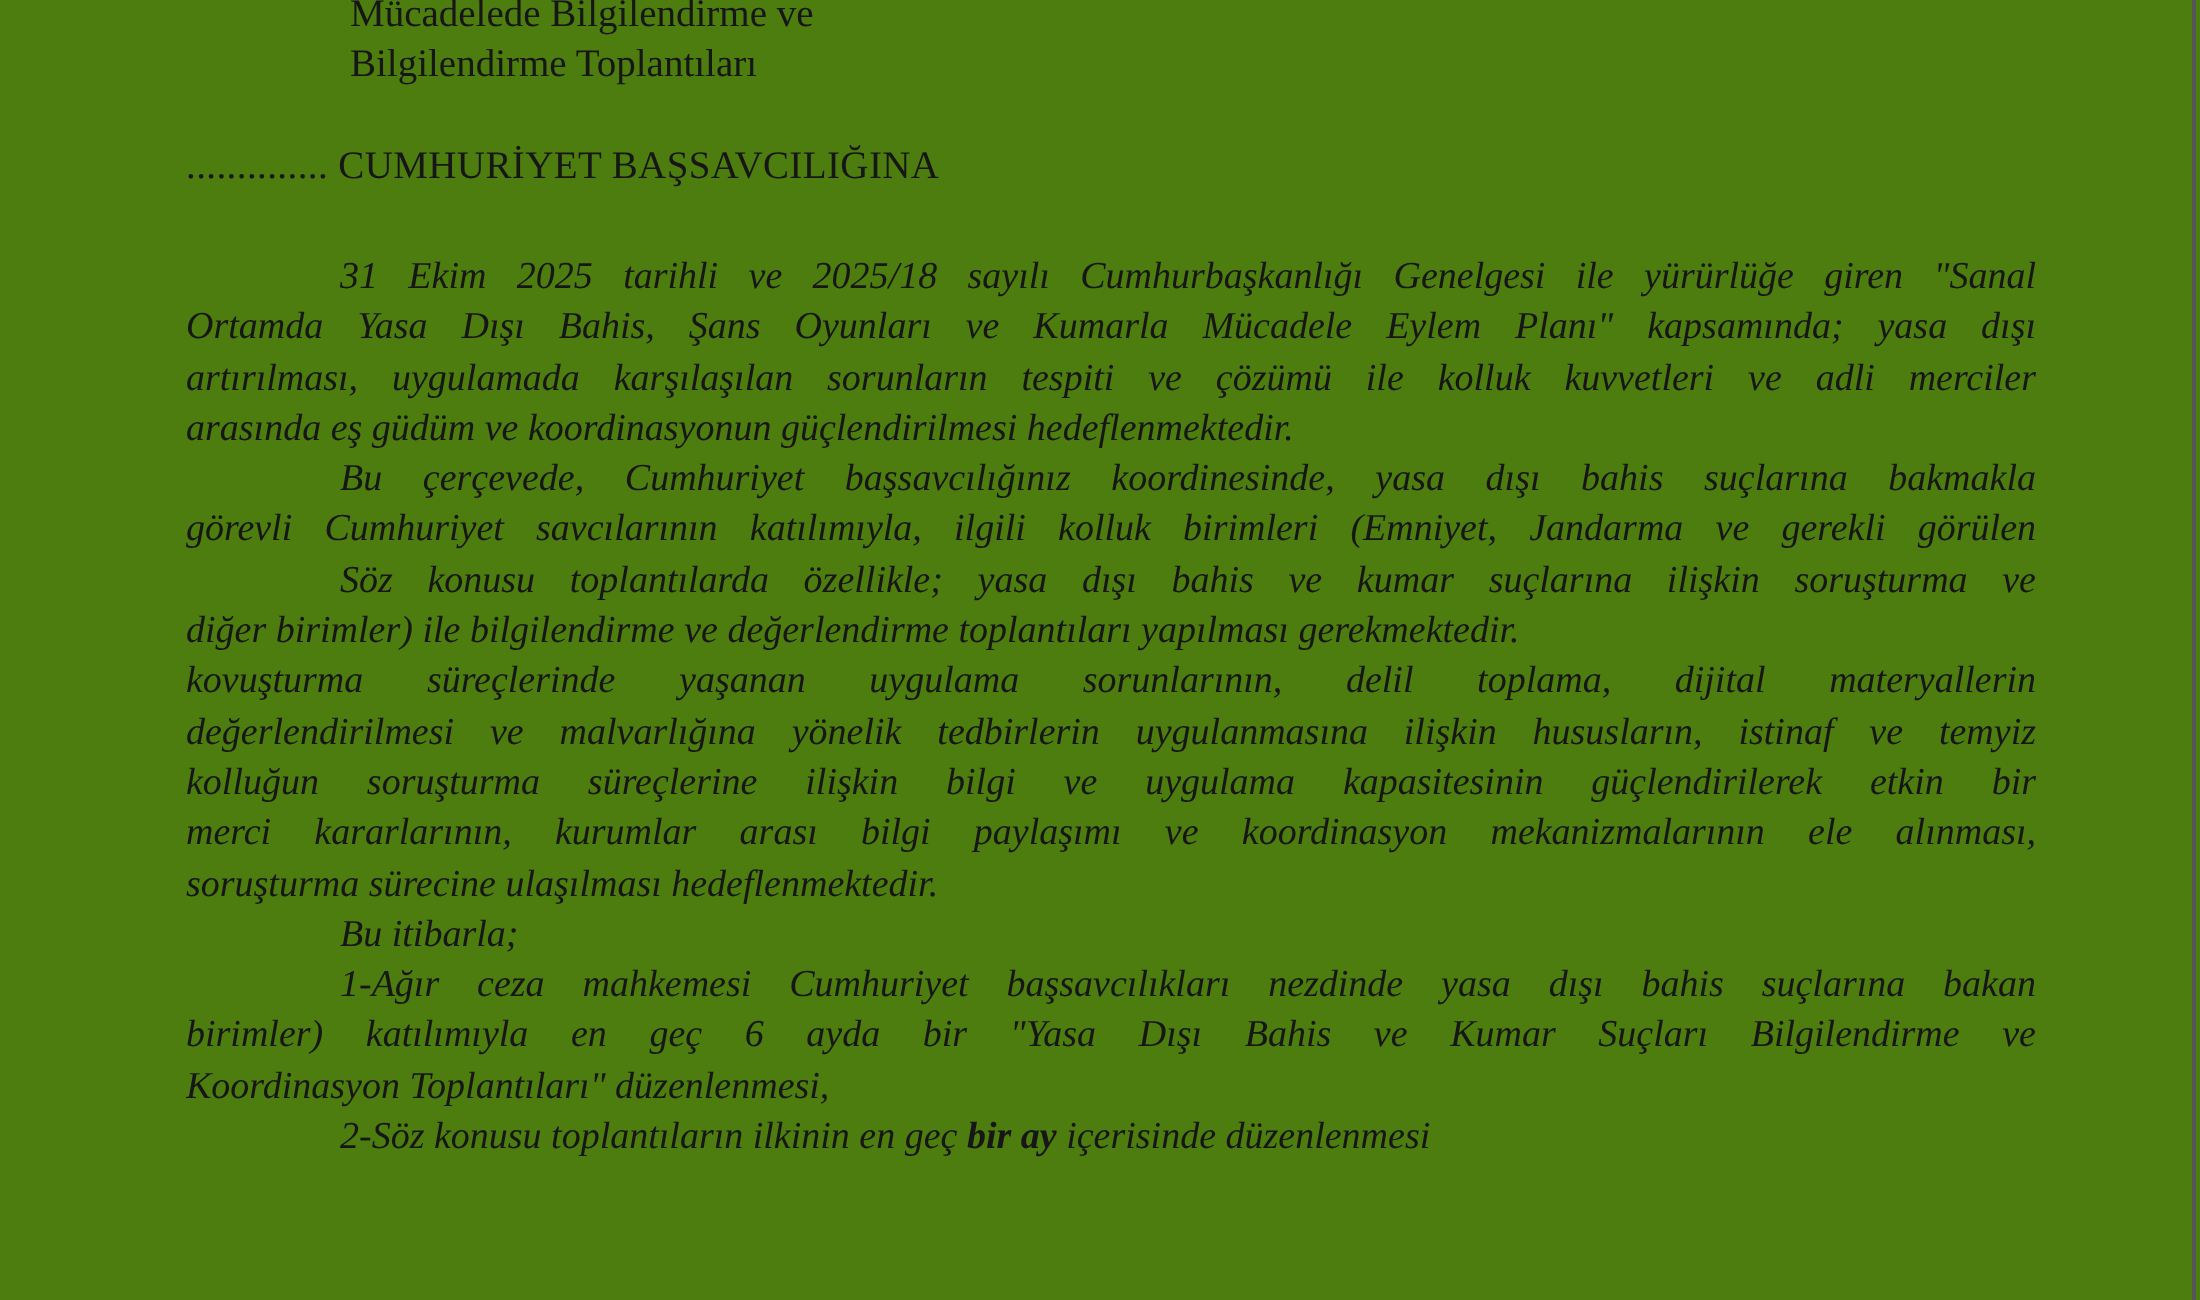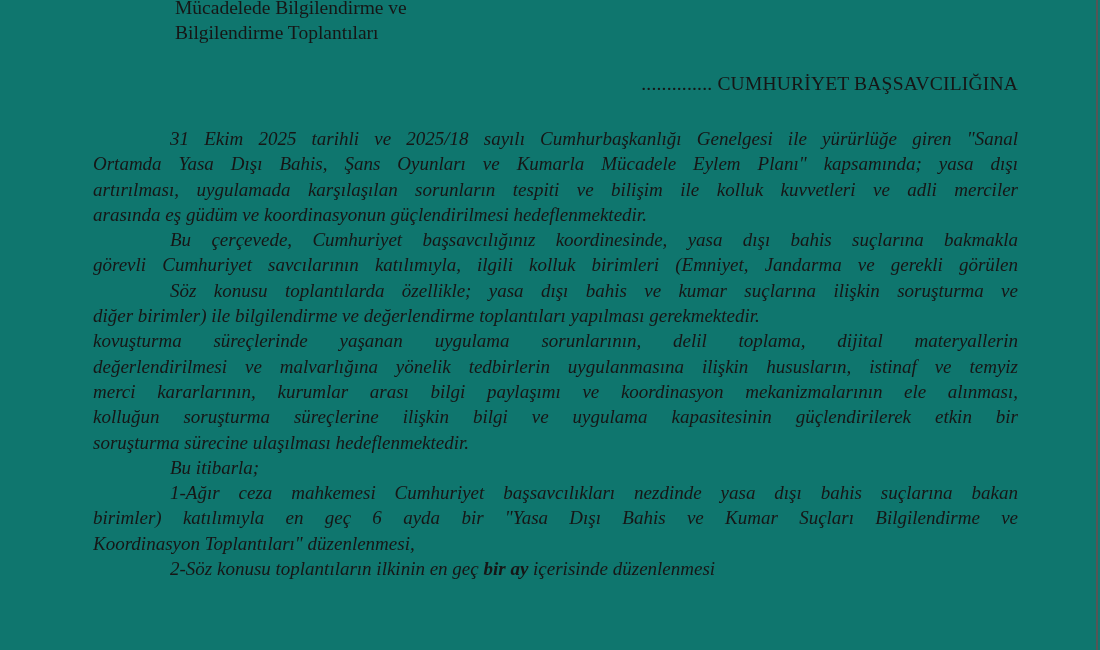--- a/index.html
+++ b/index.html
@@ -4,21 +4,21 @@
 <style>
   html, body {
     margin: 0;
     padding: 0;
     background: #ffffff;
   }
   .page {
     position: relative;
     width: 1100px;
     height: 650px;
-    background: #0f766e;
+    background: #4d7c0f;
     overflow: hidden;
     font-family: "Liberation Serif", "DejaVu Serif", serif;
     color: #161616;
   }
   
   .page-edge {
     position: absolute;
     left: 1096px;
     top: 0;
     width: 2px;
@@ -33,21 +33,21 @@
     font-size: 19.5px;
     line-height: 25.3px;
     white-space: nowrap;
   }
   
   .salutation {
     position: absolute;
     left: 93px;
     top: 71px;
     width: 925px;
-    text-align: right;
+    text-align: left;
     font-size: 19.5px;
     line-height: 26px;
     letter-spacing: 0.2px;
   }
   
   .body-text {
     position: absolute;
     left: 93px;
     top: 126px;
     width: 925px;
@@ -76,30 +76,30 @@
   <div class="top-note">
     <div>Mücadelede Bilgilendirme ve</div>
     <div>Bilgilendirme Toplantıları</div>
   </div>
 
   <div class="salutation">.............. CUMHURİYET BAŞSAVCILIĞINA</div>
 
   <div class="body-text">
     <div class="line first">31 Ekim 2025 tarihli ve 2025/18 sayılı Cumhurbaşkanlığı Genelgesi ile yürürlüğe giren "Sanal</div>
     <div class="line">Ortamda Yasa Dışı Bahis, Şans Oyunları ve Kumarla Mücadele Eylem Planı" kapsamında; yasa dışı</div>
-    <div class="line">artırılması, uygulamada karşılaşılan sorunların tespiti ve bilişim ile kolluk kuvvetleri ve adli merciler</div>
+    <div class="line">artırılması, uygulamada karşılaşılan sorunların tespiti ve çözümü ile kolluk kuvvetleri ve adli merciler</div>
     <div class="line last">arasında eş güdüm ve koordinasyonun güçlendirilmesi hedeflenmektedir.</div>
     <div class="line first">Bu çerçevede, Cumhuriyet başsavcılığınız koordinesinde, yasa dışı bahis suçlarına bakmakla</div>
     <div class="line">görevli Cumhuriyet savcılarının katılımıyla, ilgili kolluk birimleri (Emniyet, Jandarma ve gerekli görülen</div>
     <div class="line first">Söz konusu toplantılarda özellikle; yasa dışı bahis ve kumar suçlarına ilişkin soruşturma ve</div>
     <div class="line last">diğer birimler) ile bilgilendirme ve değerlendirme toplantıları yapılması gerekmektedir.</div>
     <div class="line">kovuşturma süreçlerinde yaşanan uygulama sorunlarının, delil toplama, dijital materyallerin</div>
     <div class="line">değerlendirilmesi ve malvarlığına yönelik tedbirlerin uygulanmasına ilişkin hususların, istinaf ve temyiz</div>
+    <div class="line">kolluğun soruşturma süreçlerine ilişkin bilgi ve uygulama kapasitesinin güçlendirilerek etkin bir</div>
     <div class="line">merci kararlarının, kurumlar arası bilgi paylaşımı ve koordinasyon mekanizmalarının ele alınması,</div>
-    <div class="line">kolluğun soruşturma süreçlerine ilişkin bilgi ve uygulama kapasitesinin güçlendirilerek etkin bir</div>
     <div class="line last">soruşturma sürecine ulaşılması hedeflenmektedir.</div>
     <div class="line first last">Bu itibarla;</div>
     <div class="line first">1-Ağır ceza mahkemesi Cumhuriyet başsavcılıkları nezdinde yasa dışı bahis suçlarına bakan</div>
     <div class="line">birimler) katılımıyla en geç 6 ayda bir "Yasa Dışı Bahis ve Kumar Suçları Bilgilendirme ve</div>
     <div class="line last">Koordinasyon Toplantıları" düzenlenmesi,</div>
     <div class="line first last">
       <span>2-Söz konusu toplantıların ilkinin en geç </span><span class="b">bir ay</span><span> içerisinde düzenlenmesi</span>
     </div>
   </div>
 

